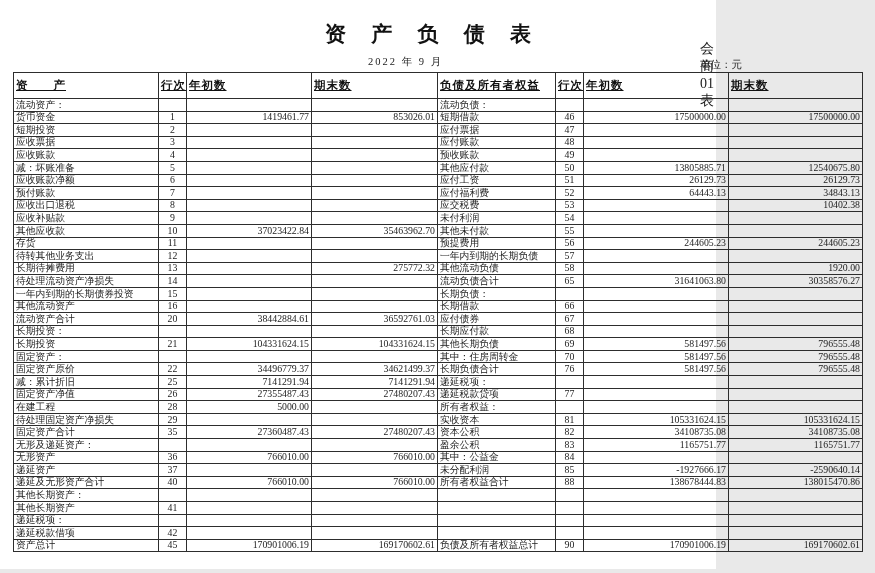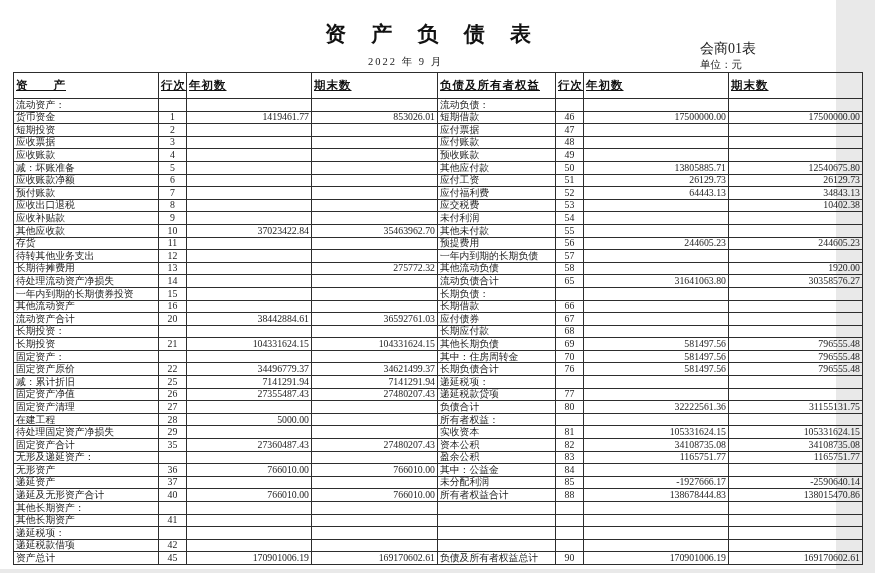--- a/index.html
+++ b/index.html
@@ -5,21 +5,21 @@
   html,body{margin:0;padding:0;}
   body{
     width:875px;height:573px;
     background:#e9e9e9;
     font-family:"Liberation Serif","DejaVu Serif",serif;
     color:#1c1c1c;
     overflow:hidden;
   }
   .page{
     position:absolute;left:0;top:0;
-    width:836px;height:569px;
+    width:716px;height:569px;
     background:#ffffff;
   }
   .doc-title{
     position:absolute;left:0;top:20px;width:866px;
     text-align:center;
     font-size:21px;font-weight:bold;
     letter-spacing:10px;
     color:#111;
   }
   .form-no{
@@ -342,30 +342,20 @@
           <td class="label ind1">固定资产净值</td>
           <td class="line">26</td>
           <td class="num">27355487.43</td>
           <td class="num">27480207.43</td>
           <td class="label ind1">递延税款贷项</td>
           <td class="line">77</td>
           <td class="num"></td>
           <td class="num"></td>
         </tr>
         <tr>
-          <td class="label ind1">固定资产清理</td>
-          <td class="line">27</td>
-          <td class="num"></td>
-          <td class="num"></td>
-          <td class="label ind3">负债合计</td>
-          <td class="line">80</td>
-          <td class="num">32222561.36</td>
-          <td class="num">31155131.75</td>
-        </tr>
-        <tr>
           <td class="label ind1">在建工程</td>
           <td class="line">28</td>
           <td class="num">5000.00</td>
           <td class="num"></td>
           <td class="label ind0">所有者权益：</td>
           <td class="line"></td>
           <td class="num"></td>
           <td class="num"></td>
         </tr>
         <tr>

